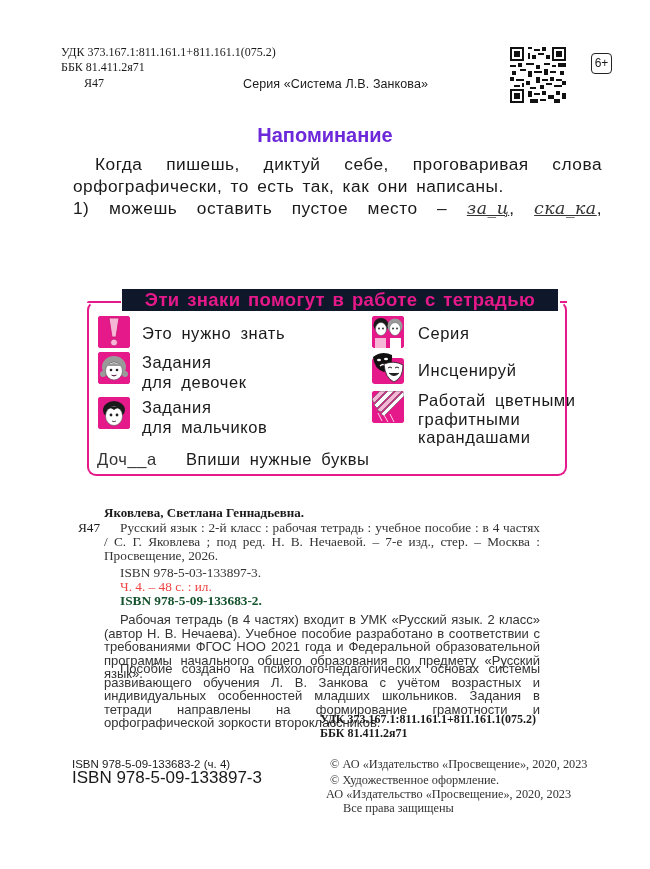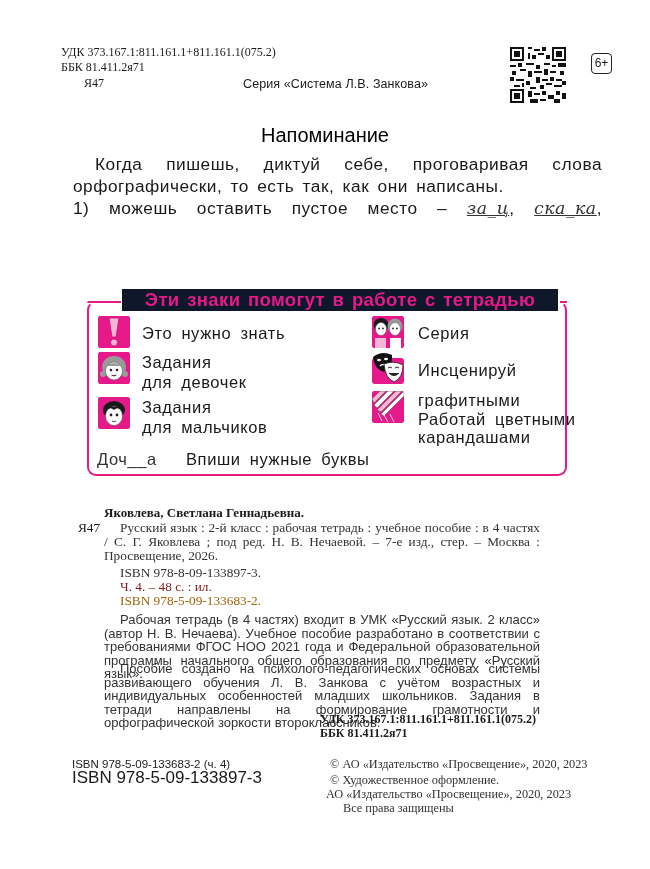--- a/index.html
+++ b/index.html
@@ -12,21 +12,21 @@
   
   #udk-top { left: 61px; top: 46px; font-size: 12px; line-height: 13px; }
   #bbk-top { left: 61px; top: 61px; font-size: 12px; line-height: 13px; }
   #ya-top { left: 84px; top: 77px; font-size: 12px; line-height: 13px; }
   #series { left: 243px; top: 77px; font-size: 12.5px; line-height: 14px; letter-spacing: 0.1px; }
   #qr { left: 510px; top: 47px; width: 56px; height: 56px; }
   #age { left: 591px; top: 53px; width: 21px; height: 21px; border: 1.5px solid #222; border-radius: 4px;
          font-size: 12px; line-height: 18px; text-align: center; }
 
   
-  #reminder-title { left: 0; width: 650px; top: 123px; text-align: center; color: #000000; font-weight: normal;
+  #reminder-title { left: 0; width: 650px; top: 123px; text-align: center; color: #6d28d9; font-weight: bold;
                     font-size: 20px; line-height: 24px; }
   .para { left: 73px; width: 529px; font-size: 17.3px; line-height: 22px; text-align: justify; text-align-last: left;
           letter-spacing: 0.5px; word-spacing: 3px; }
   #p1 { top: 153px; text-indent: 22px; }
   #p2 { top: 197px; text-indent: 22px; }
   .hand { font-family: "DejaVu Serif", serif; font-style: italic; color: #333; text-decoration: underline; text-decoration-thickness: 1px; }
   .just-line { display: block; text-align: justify; text-align-last: justify; }
 
   
   #box { left: 87px; top: 301px; width: 480px; height: 175px; border: 2px solid #e6198a; border-radius: 9px; border-top-color: transparent; }
@@ -52,22 +52,22 @@
   #t-pencil { left: 418px; top: 391px; line-height: 18.5px; }
   #t-dochka { left: 97px; top: 449px; color: #333; }
   #t-insert { left: 186px; top: 449px; }
 
   
   .bib { font-size: 13.3px; line-height: 14px; }
   #author { left: 104px; top: 505px; font-weight: bold; font-size: 13px; }
   #ya-bib { left: 78px; top: 521px; }
   #bib-main { left: 104px; top: 521px; width: 436px; text-align: justify; text-indent: 16px; color: #333; }
   #isbn1 { left: 120px; top: 566px; color: #333; }
-  #part { left: 120px; top: 580px; color: #7f1d1d; }
-  #isbn2 { left: 120px; top: 594px; color: #a16207; }
+  #part { left: 120px; top: 580px; color: #ef4444; }
+  #isbn2 { left: 120px; top: 594px; color: #14532d; font-weight: bold; }
   .annot { left: 104px; width: 436px; font-size: 13px; line-height: 13.5px; text-align: justify; text-indent: 16px; color: #333; }
   #annot1 { top: 613px; }
   #annot2 { top: 662px; }
   #udk-bot { left: 320px; top: 712px; font-size: 12px; line-height: 14px; font-weight: bold; }
   #bbk-bot { left: 320px; top: 726px; font-size: 12px; line-height: 14px; font-weight: bold; }
   #isbn-b1 { left: 72px; top: 757px; font-size: 11.5px; line-height: 14px; }
   #isbn-b2 { left: 72px; top: 771px; font-size: 17px; line-height: 14px; }
   .copy { left: 330px; font-size: 12.3px; line-height: 14.3px; color: #333; }
   #copy1 { top: 757px; }
   #copy2 { top: 773px; }
@@ -243,32 +243,32 @@
       <path d="M9 23 L32 0 L32 5 L12 25 Z" fill="#fff"></path>
     </g>
     <g stroke="#fff" stroke-width="0.8">
       <line x1="6" y1="22" x2="10" y2="30"></line>
         <line x1="12" y1="24" x2="16" y2="31"></line>
         <line x1="18" y1="23" x2="22" y2="31"></line>
     </g>
   </svg>
 </div>
 <div id="t-pencil" class="abs legend-text sans">
+  <div>Работай цветными</div>
   <div>графитными</div>
-  <div>Работай цветными</div>
   <div>карандашами</div>
 </div>
 
 <div id="t-dochka" class="abs legend-text sans">Доч__а</div>
 <div id="t-insert" class="abs legend-text sans">Впиши нужные буквы</div>
 
 <div id="author" class="abs serif">Яковлева, Светлана Геннадьевна.</div>
 <div id="ya-bib" class="abs serif bib">Я47</div>
 <div id="bib-main" class="abs serif bib">Русский язык : 2-й класс : рабочая тетрадь : учебное пособие : в 4 частях / С. Г. Яковлева ; под ред. Н. В. Нечаевой. – 7-е изд., стер. – Москва : Просвещение, 2026.</div>
-<div id="isbn1" class="abs serif bib">ISBN 978-8-09-133897-3.</div>
+<div id="isbn1" class="abs serif bib">ISBN 978-5-03-133897-3.</div>
 <div id="part" class="abs serif bib">Ч. 4. – 48 с. : ил.</div>
 <div id="isbn2" class="abs serif bib">ISBN 978-5-09-133683-2.</div>
 <div id="annot1" class="abs sans annot">Рабочая тетрадь (в 4 частях) входит в УМК «Русский язык. 2 класс» (автор Н. В. Нечаева). Учебное пособие разработано в соответствии с требованиями ФГОС НОО 2021 года и Федеральной образовательной программы начального общего образования по предмету «Русский язык».</div>
 <div id="annot2" class="abs sans annot">Пособие создано на психолого-педагогических основах системы развивающего обучения Л. В. Занкова с учётом возрастных и индивидуальных особенностей младших школьников. Задания в тетради направлены на формирование грамотности и орфографической зоркости второклассников.</div>
 <div id="udk-bot" class="abs serif">УДК 373.167.1:811.161.1+811.161.1(075.2)</div>
 <div id="bbk-bot" class="abs serif">ББК 81.411.2я71</div>
 
 <div id="isbn-b1" class="abs sans">ISBN 978-5-09-133683-2 (ч. 4)</div>
 <div id="isbn-b2" class="abs sans">ISBN 978-5-09-133897-3</div>
 <div id="copy1" class="abs serif copy">© АО «Издательство «Просвещение», 2020, 2023</div>

